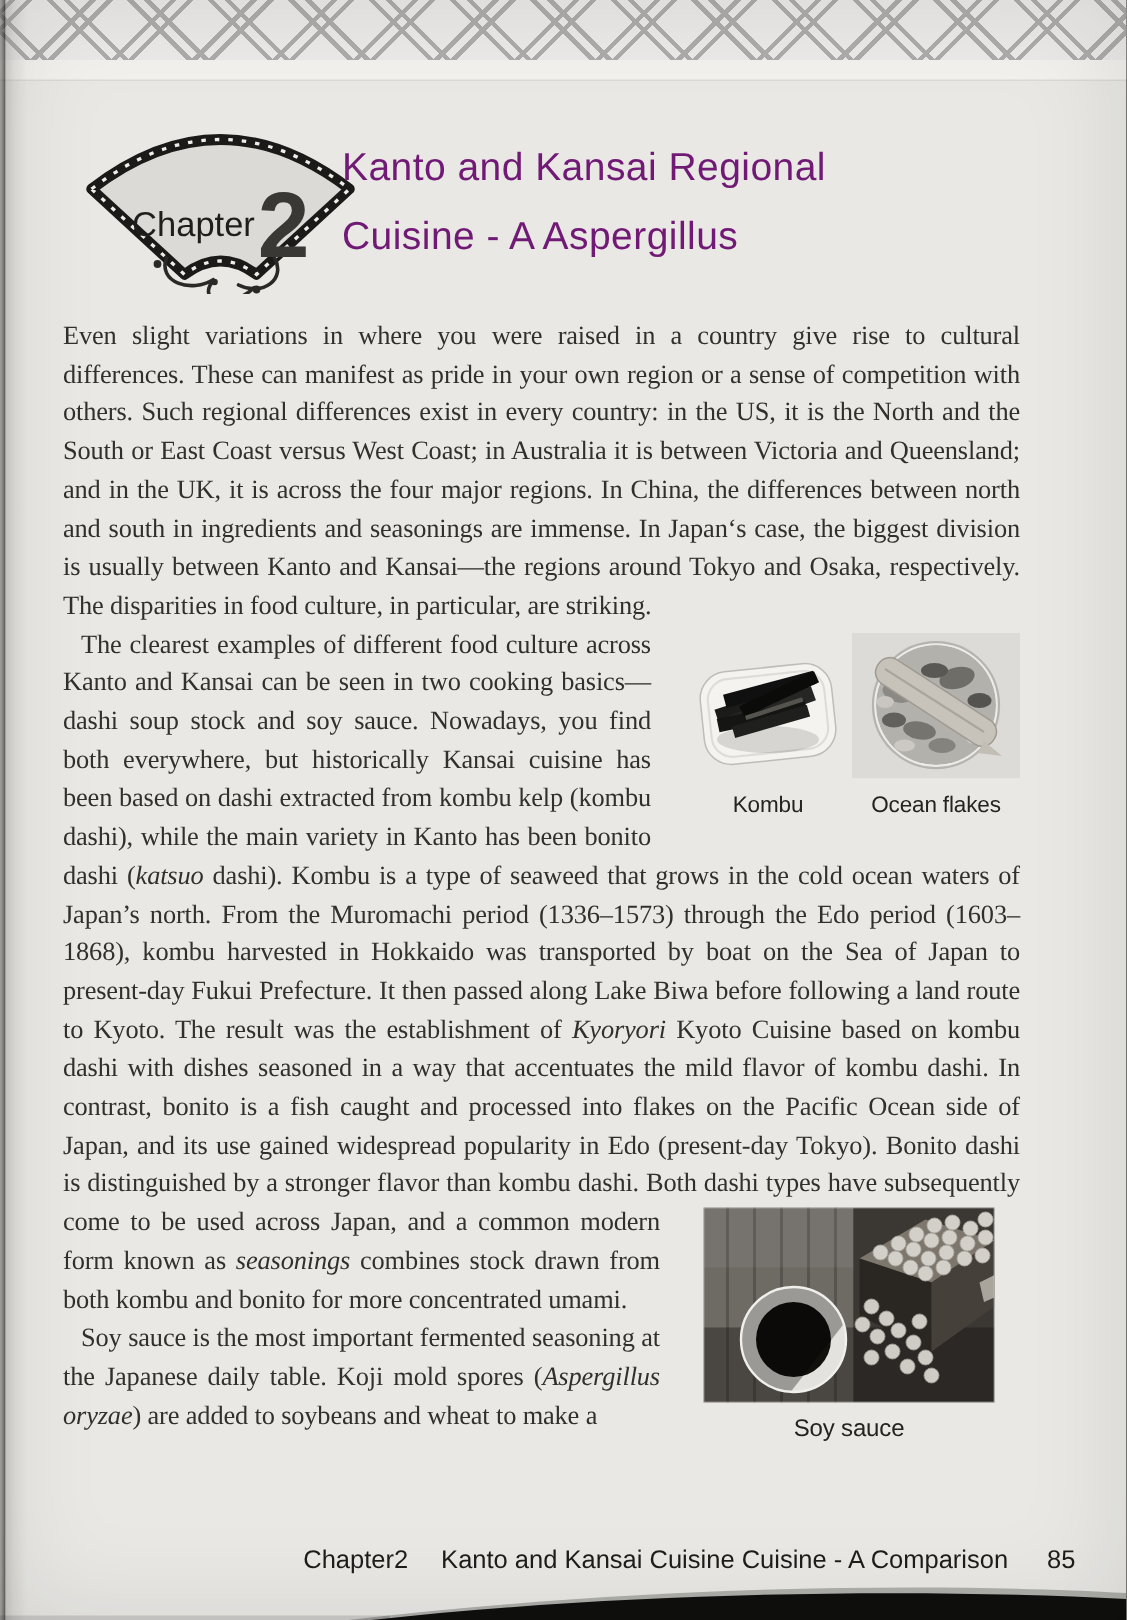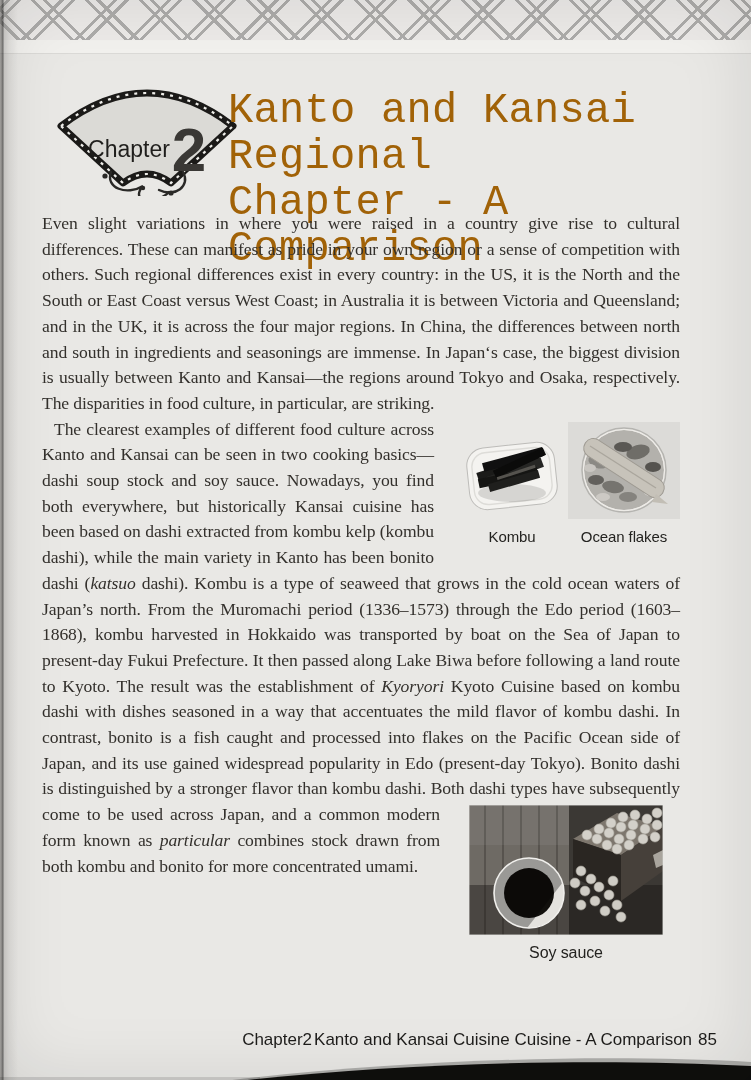--- a/index.html
+++ b/index.html
@@ -21,23 +21,23 @@
       #eceae8;
   }
   .band-light{
     position:absolute;top:40px;left:0;right:0;height:13px;
     background:#f2f1ee;box-shadow:0 1px 0 rgba(0,0,0,.06);
   }
   
   .fan-emblem{position:absolute;left:54px;top:60px;width:186px;height:136px;}
   .chapter-title{
     position:absolute;left:228px;top:88px;width:460px;
-    font-family:Liberation Mono, monospace;
-    font-size:42px;line-height:46px;letter-spacing:.3px;
-    color:#a16207;font-weight:400;
+    font-family:Liberation Sans, sans-serif;
+    font-size:26px;line-height:46px;letter-spacing:.3px;
+    color:#701a75;font-weight:400;
   }
   
   .flow{
     position:absolute;left:42px;top:211px;width:638px;
     font-size:17.6px;line-height:25.7px;letter-spacing:-.1px;
     color:#33302c;text-align:justify;
   }
   .para{margin:0;}
   .para.indent{text-indent:12px;}
   .fig{float:right;text-indent:0;}
@@ -54,21 +54,21 @@
     font-family:"Liberation Sans","DejaVu Sans",sans-serif;
     font-size:15px;line-height:18px;color:#242320;margin-top:9px;
     text-align:center;white-space:nowrap;
   }
   .fig-soy .cap{font-size:16px;}
   
   .footer{
     position:absolute;right:34px;top:1030px;
     font-family:"Liberation Sans","DejaVu Sans",sans-serif;
     font-size:17px;color:#1e1d1b;
-    display:flex;gap:2px;align-items:baseline;white-space:nowrap;margin-left:28px;
+    display:flex;gap:22px;align-items:baseline;white-space:nowrap;margin-left:28px;
   }
   .pagenum{font-size:17px;margin-left:4px;}
   
   .edge-left{
     position:absolute;left:0;top:0;bottom:0;width:18px;pointer-events:none;
     background:linear-gradient(90deg,
       rgba(120,118,115,.55) 0px, rgba(60,58,56,.55) 2px, rgba(0,0,0,.55) 3px,
       rgba(150,148,145,.35) 4px, rgba(160,158,155,.18) 9px, rgba(160,158,155,0) 18px);
   }
   .bottom-arc{position:absolute;left:0;bottom:0;width:751px;height:28px;pointer-events:none;}
@@ -89,21 +89,21 @@
     <path d="M128,112 C136,126 120,138 104,130" fill="none" stroke="#2a2927" stroke-width="2.4" stroke-linecap="round"></path>
     <circle cx="50" cy="116" r="2.6" fill="#2a2927"></circle>
     <circle cx="116" cy="133" r="2.6" fill="#2a2927"></circle>
     <circle cx="88" cy="128" r="2.2" fill="#2a2927"></circle>
     <text x="74" y="97" text-anchor="middle" font-family="Liberation Sans, DejaVu Sans, sans-serif" font-size="23" fill="#1f1e1c">Chapter</text>
     <text x="134" y="111" text-anchor="middle" font-family="Liberation Sans, DejaVu Sans, sans-serif" font-size="62" font-weight="bold" fill="#3a3835">2</text>
   </svg>
 
   <div class="chapter-title">
     <div>Kanto and Kansai Regional</div>
-    <div>Chapter - A Comparison</div>
+    <div>Cuisine - A Aspergillus</div>
   </div>
 
   <div class="flow">
 
     <p class="para">Even slight variations in where you were raised in a country give rise to cultural differences. These can manifest as pride in your own region or a sense of competition with others. Such regional differences exist in every country: in the US, it is the North and the South or East Coast versus West Coast; in Australia it is between Victoria and Queensland; and in the UK, it is across the four major regions. In China, the differences between north and south in ingredients and seasonings are immense. In Japan‘s case, the biggest division is usually between Kanto and Kansai—the regions around Tokyo and Osaka, respectively. The disparities in food culture, in particular, are striking.</p>
 
     <p class="para indent">
       <span class="fig fig-dashi">
         <span class="figcol">
           <svg width="100" height="86" viewBox="0 0 100 86">
@@ -219,23 +219,24 @@
           <circle cx="60" cy="88" r="35" fill="#e4e2de"></circle>
           <circle cx="60" cy="88" r="25" fill="#12100d"></circle>
           <g clip-path="url(#saucerclip)">
             <rect x="0" y="53" width="80" height="90" transform="rotate(38 60 88)" fill="rgba(0,0,0,.32)"></rect>
           </g>
           <circle cx="60" cy="88" r="35" fill="none" stroke="#f0efec" stroke-width="1.6"></circle>
           <rect x="0" y="0" width="194" height="130" fill="none" stroke="#c9c8c5" stroke-width="1"></rect>
         </svg>
         <span class="cap">Soy sauce</span>
       </span>
-      <span>used across Japan, and a common modern form known as <i>particular</i> combines stock drawn from both kombu and bonito for more concentrated umami.</span>
+      <span>used across Japan, and a common modern form known as <i>seasonings</i> combines stock drawn from both kombu and bonito for more concentrated umami.</span>
     </p>
 
+    <p class="para indent">Soy sauce is the most important fermented seasoning at the Japanese daily table. Koji mold spores (<i>Aspergillus oryzae</i>) are added to soybeans and wheat to make a</p>
   </div>
 
   <div class="footer">
     <span>Chapter2</span>
     <span>Kanto and Kansai Cuisine Cuisine - A Comparison</span>
     <span class="pagenum">85</span>
   </div>
 
   <div class="edge-left"></div>
 

